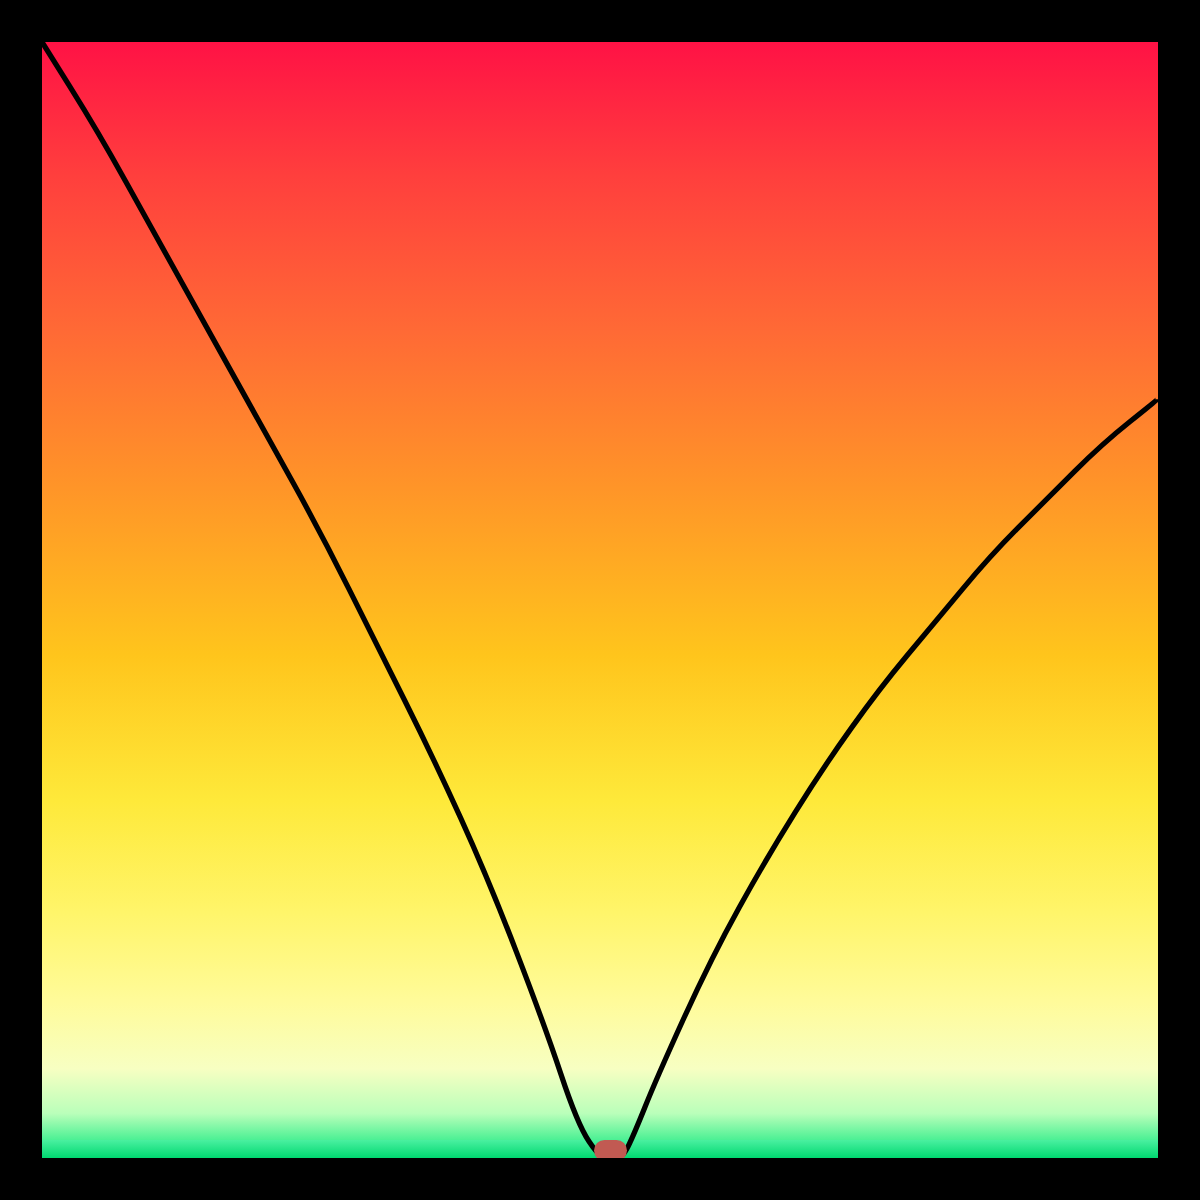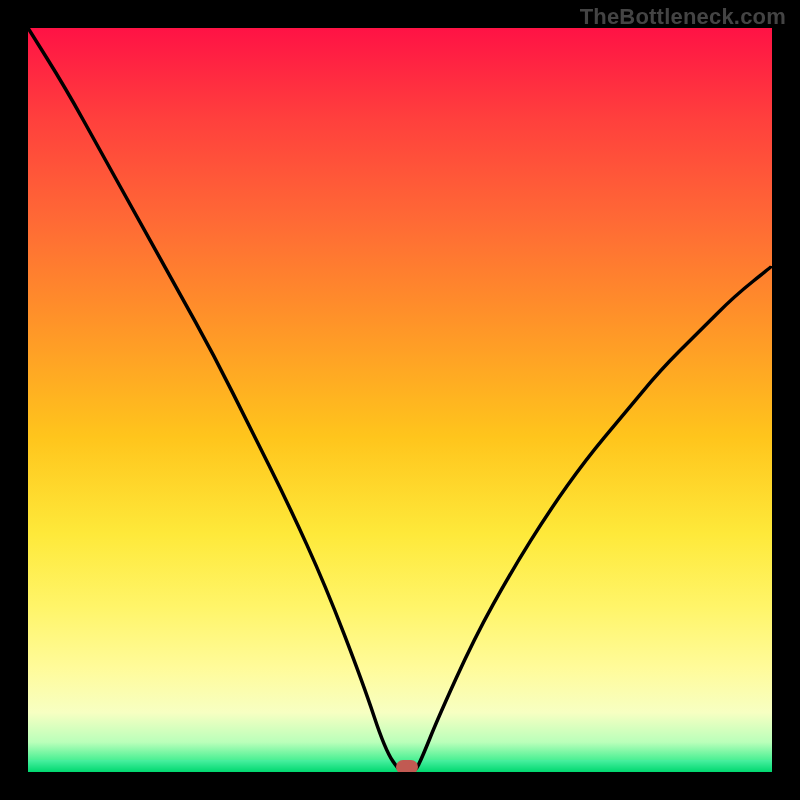--- a/index.html
+++ b/index.html
@@ -75,21 +75,20 @@
     background: #c15a52;
     transform: translate(-50%, -50%);
     z-index: 4;
   }
 </style>
 </head>
 <body>
 
 <div class="frame">
 
-  <div class="watermark">TheBottleneck.com</div>
 
   <div class="plot-area">
     <div class="gradient"></div>
     <div class="green-band"></div>
 
     <svg class="curve" viewBox="0 0 744 744" preserveAspectRatio="none">
       <path id="curve-path" fill="none" stroke-width="3.5" stroke="#000000" d="M 0.0 0.0 Q 0.0 0.0 18.6 29.8 Q 37.2 59.5 55.8 93.0 Q 74.4 126.5 93.0 160.0 Q 111.6 193.4 130.2 226.9 Q 148.8 260.4 167.4 293.9 Q 186.0 327.4 204.6 364.6 Q 223.2 401.8 241.8 439.0 Q 260.4 476.2 279.0 517.1 Q 297.6 558.0 316.2 606.4 Q 334.8 654.7 346.0 688.2 Q 357.1 721.7 364.6 732.8 Q 372.0 744.0 375.7 744.0 Q 379.4 744.0 383.2 744.0 Q 386.9 744.0 390.6 736.6 Q 394.3 729.1 401.8 710.5 Q 409.2 691.9 427.8 651.0 Q 446.4 610.1 465.0 576.6 Q 483.6 543.1 502.2 513.4 Q 520.8 483.6 539.4 457.6 Q 558.0 431.5 576.6 409.2 Q 595.2 386.9 613.8 364.6 Q 632.4 342.2 651.0 323.6 Q 669.6 305.0 688.2 286.4 Q 706.8 267.8 725.4 253.0 T 744.0 238.1"></path>
     </svg>
 
     <div class="bottleneck-marker" id="marker" style="background: rgb(193, 90, 82); left: 379.44px; top: 739px;"></div>

